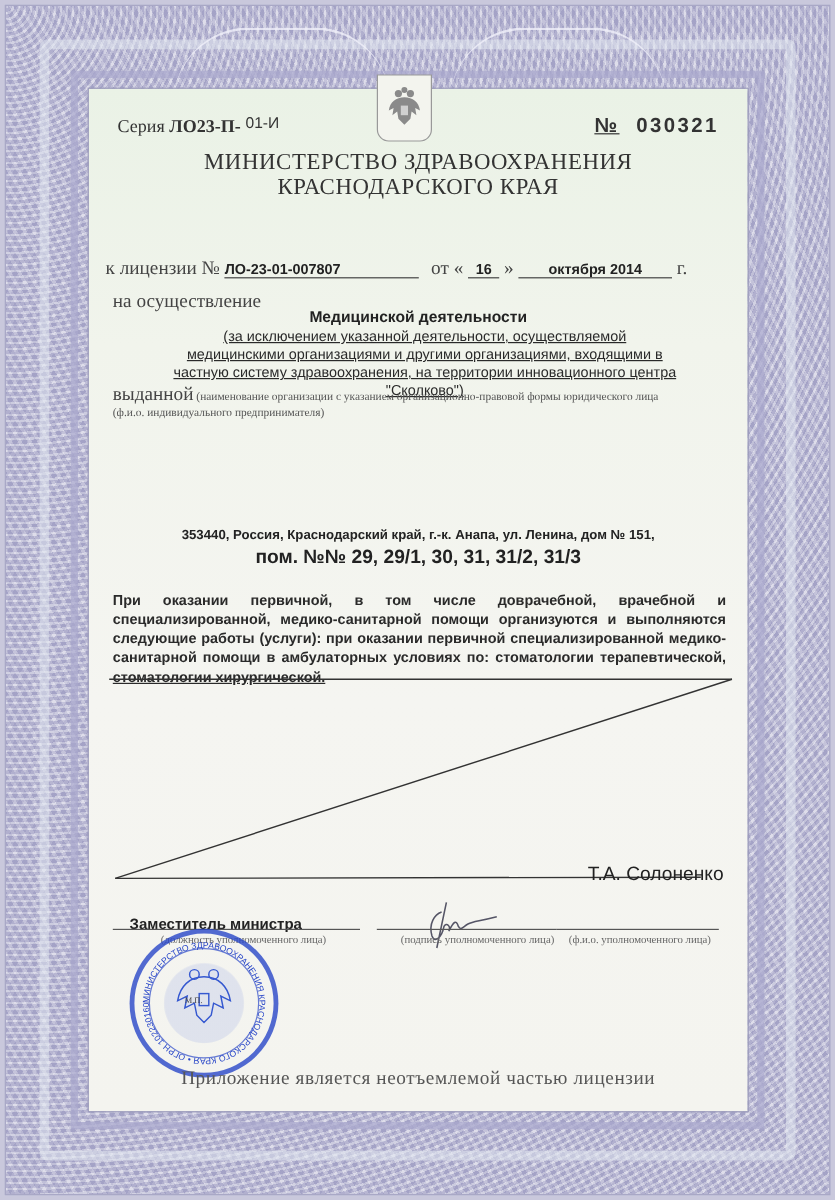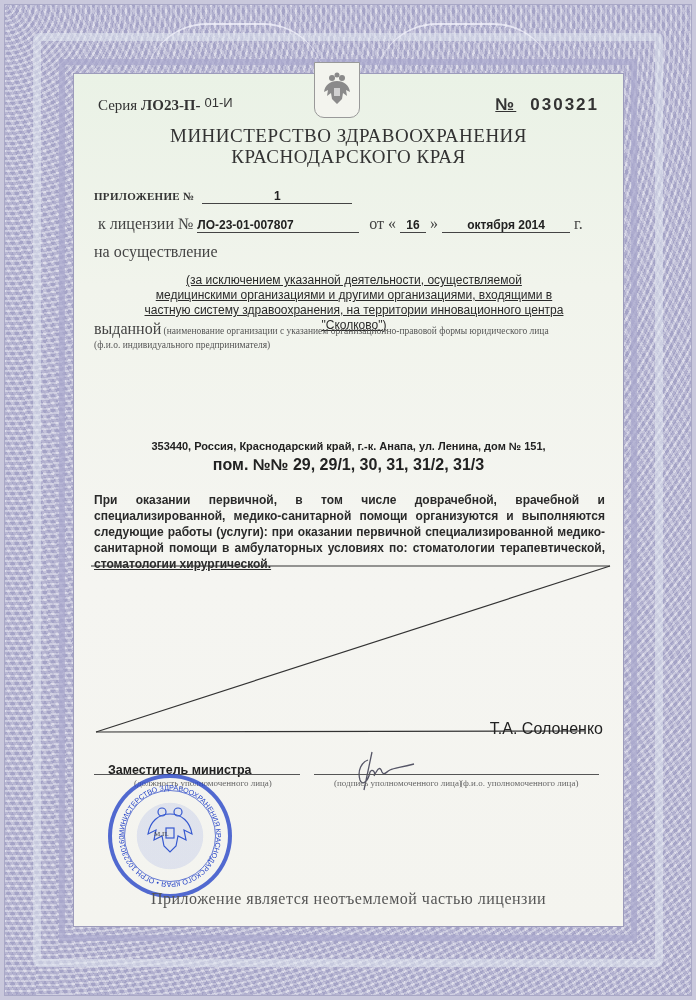--- a/index.html
+++ b/index.html
@@ -112,37 +112,34 @@
     <b>ЛО23-П-</b><span class="s-val">01-И</span>
   </div>
 
   <div class="abs num">
     <span class="n-sign">№</span><span>030321</span>
   </div>
 
   <div class="abs title" style="top:51px;">МИНИСТЕРСТВО ЗДРАВООХРАНЕНИЯ</div>
   <div class="abs title" style="top:72px;">КРАСНОДАРСКОГО КРАЯ</div>
 
-  <div class="abs" style="left:20px; top:112px;">
-    <span style="font-weight:bold; font-size:11px; color:#333; letter-spacing:0.3px;">ПРИЛОЖЕНИЕ №</span>
-    <span class="fill" style="width:150px; margin-left:4px;">1</span>
-  </div>
 
-  <div class="abs" style="left:24px; top:141px;">
+  <div class="abs" style="left:14px; top:141px;">
     <span class="lbl">к лицензии №</span>
     <span class="fill" style="width:162px; text-align:left;">ЛО-23-01-007807</span>
     <span class="lbl" style="margin-left:6px;">от «</span>
     <span class="fill" style="width:26px;">16</span>
     <span class="lbl">»</span>
     <span class="fill" style="width:128px;">октября 2014</span>
     <span class="lbl">г.</span>
   </div>
 
   <div class="abs lbl" style="left:20px; top:169px;">на осуществление</div>
 
+  <div class="abs center-block sans" style="top:182px; font-weight:bold; font-size:13px; color:#222;">Медицинской деятельности</div>
   <div class="abs sans" style="left:70px; width:420px; top:199px; font-size:12px; line-height:15px; text-align:center; white-space:normal; color:#2a2a2a;text-decoration:underline;">(за исключением указанной деятельности, осуществляемой медицинскими организациями и другими организациями, входящими в частную систему здравоохранения, на территории инновационного центра "Сколково")</div>
 
   <div class="abs" style="left:20px; top:248px; font-size:9.5px; color:#555; line-height:14px; white-space:normal; width:520px;">
     <span style="font-size:16px; color:#444;">выданной</span>
     <span>(наименование организации с указанием организационно-правовой формы юридического лица</span><br>
     <span>(ф.и.о. индивидуального предпринимателя)</span>
   </div>
 
 
   <div class="abs center-block sans" style="top:366px; font-weight:bold; font-size:11px; color:#222;">353440, Россия, Краснодарский край, г.-к. Анапа, ул. Ленина, дом № 151,</div>
@@ -164,21 +161,21 @@
   <div class="abs caption" style="left:60px; top:704px;">(должность уполномоченного лица)</div>
 
   <svg class="abs" style="left:268px; top:676px;" width="80" height="50">
     <path d="M30 2 L22 40 M26 10 C20 12 15 20 18 30 C20 36 26 32 28 22 C30 18 34 22 32 26 C36 18 38 16 40 22 C42 26 44 22 48 20 C52 18 56 18 72 14" fill="none" stroke="#556" stroke-width="1.3"></path>
   </svg>
   <div class="sig-line" style="left:240px; top:700px; width:150px;"></div>
   <div class="abs caption" style="left:244px; top:704px;padding-left:16px;">(подпись уполномоченного лица)</div>
 
   <div class="abs sans" style="right:20px; top:646px; font-weight:normal; font-size:16px; color:#222;">Т.А. Солоненко</div>
   <div class="sig-line" style="left:390px; top:700px; width:135px;"></div>
-  <div class="abs caption" style="left:386px; top:704px;">(ф.и.о. уполномоченного лица)</div>
+  <div class="abs caption" style="left:400px; top:704px;">(ф.и.о. уполномоченного лица)</div>
 
   <div class="stamp">
     <div class="stamp-inner"></div>
     <svg class="stamp-text" viewBox="0 0 116 116">
       <defs>
         <path id="stampCircle" d="M58,58 m-46,0 a46,46 0 1,1 92,0 a46,46 0 1,1 -92,0"></path>
       </defs>
       <text font-size="7.2" fill="#2846c8" font-family="Liberation Sans, sans-serif">
         <textPath href="#stampCircle">МИНИСТЕРСТВО ЗДРАВООХРАНЕНИЯ КРАСНОДАРСКОГО КРАЯ • ОГРН 1022301606987</textPath>
       </text>

